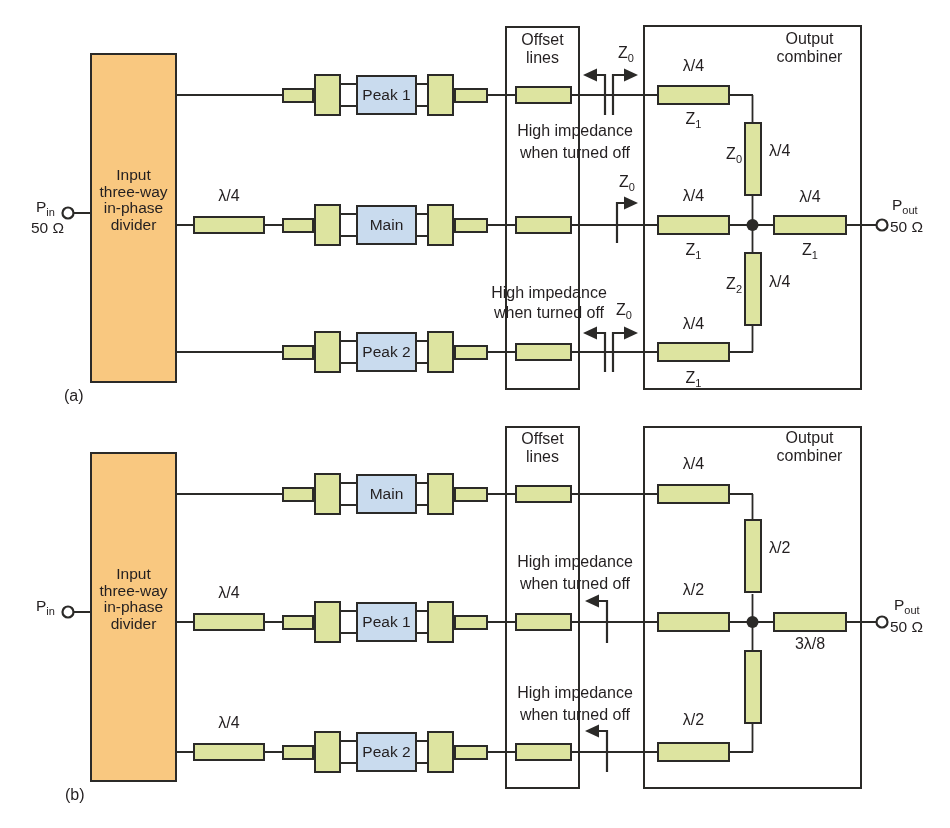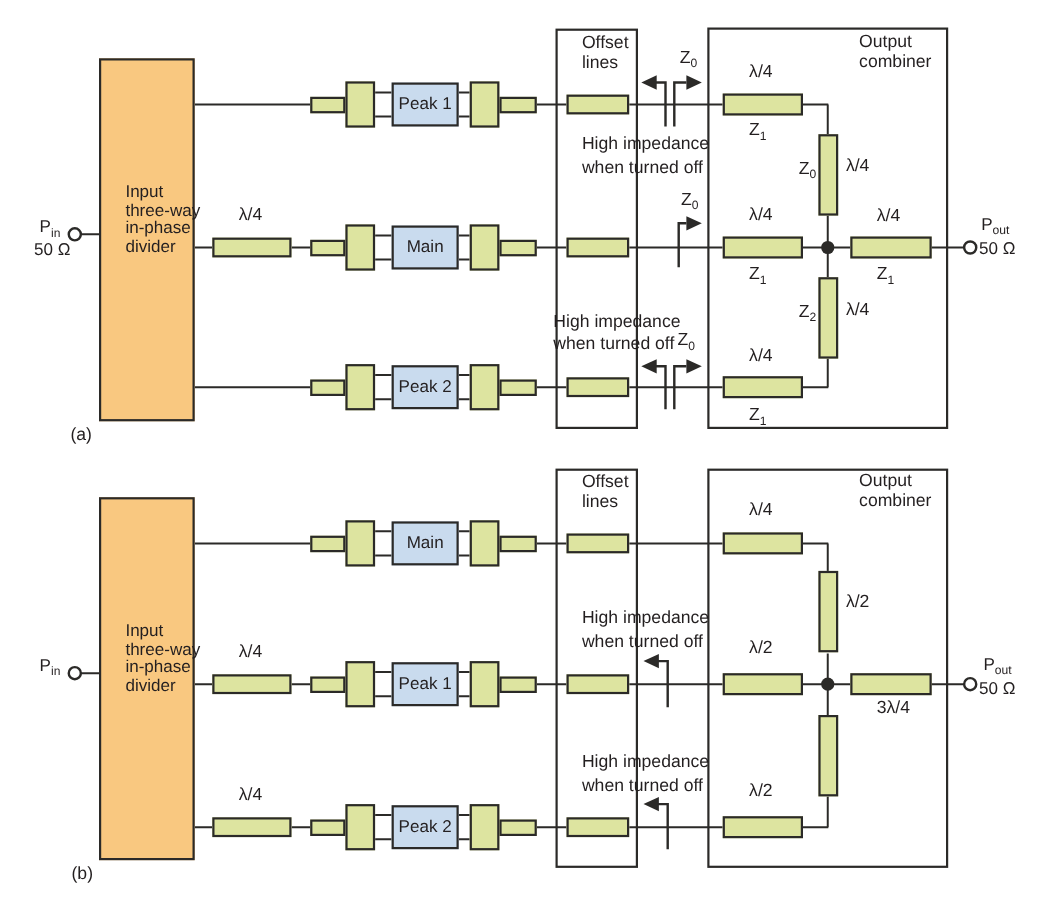--- a/index.html
+++ b/index.html
@@ -25,21 +25,21 @@
   .divider {
     position:absolute; box-sizing:border-box; z-index:2;
     background:var(--divider-fill,#f9c880); border:2px solid var(--line,#2b2a28);
   }
   
   .frame {
     position:absolute; box-sizing:border-box; z-index:1;
     border:2px solid var(--line,#2b2a28); background:transparent;
   }
   .t { position:absolute; z-index:3; font-size:16px; line-height:1.1; white-space:nowrap; }
-  .tc { text-align:left;margin-left:24px; }
+  .tc { text-align:center; }
   .tr { text-align:right; }
   .multi { white-space:normal; }
   .divtxt { font-size:15.5px; line-height:16.5px; }
   .hiz { line-height:22px; }
   sub { font-size:11px; line-height:0; vertical-align:-4px; }
 </style>
 </head>
 <body>
 
 <div class="canvas" style="color: rgb(35, 31, 32);">
@@ -241,20 +241,20 @@
       <div>High impedance</div>
       <div>when turned off</div>
     </div>
     <div class="t tc multi" style="left:757px;top:429px;width:105px;line-height:17.5px">
       <div>Output</div>
       <div>combiner</div>
     </div>
     <div class="t tc" style="left:657px;top:455px;width:73px">λ/4</div>
     <div class="t" style="left:769px;top:539px">λ/2</div>
     <div class="t tc" style="left:657px;top:581px;width:73px">λ/2</div>
-    <div class="t tc" style="left:773px;top:635px;width:74px">3λ/4</div>
+    <div class="t tc" style="left:773px;top:635px;width:74px">3λ/8</div>
     <div class="t tc" style="left:657px;top:711px;width:73px">λ/2</div>
     <div class="t" style="left:894px;top:596px;font-size:15.5px"><span>P</span><sub>out</sub></div>
     <div class="t" style="left:890px;top:618px;font-size:15.5px">50 Ω</div>
     <div class="t" style="left:65px;top:786px">(b)</div>
   </div>
 
 </div>
 
 </body></html>

